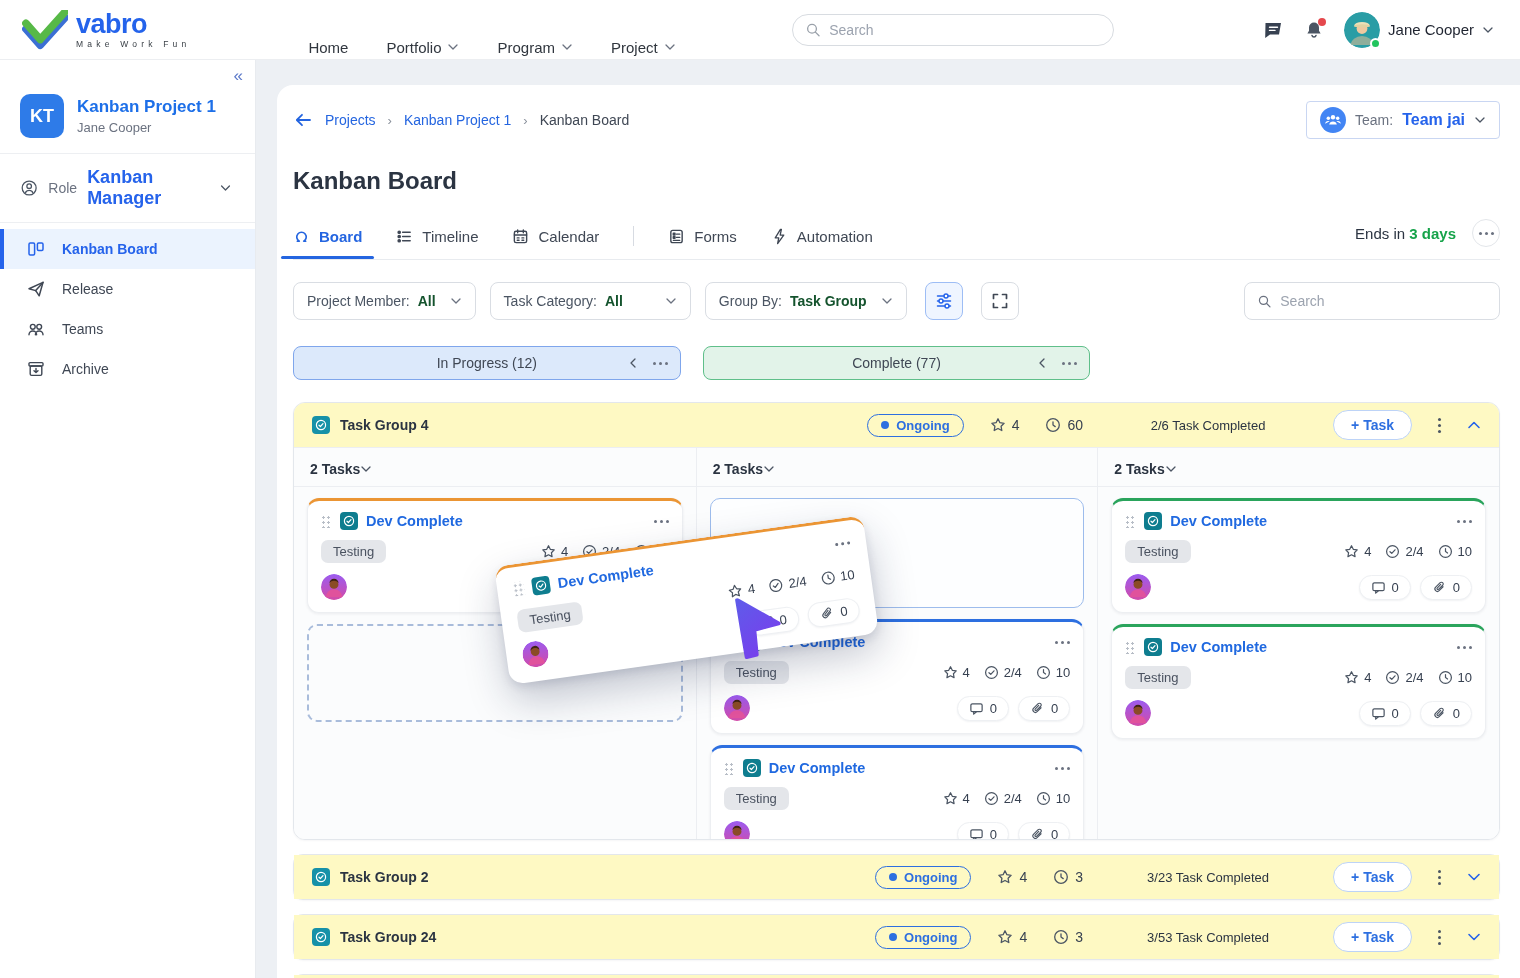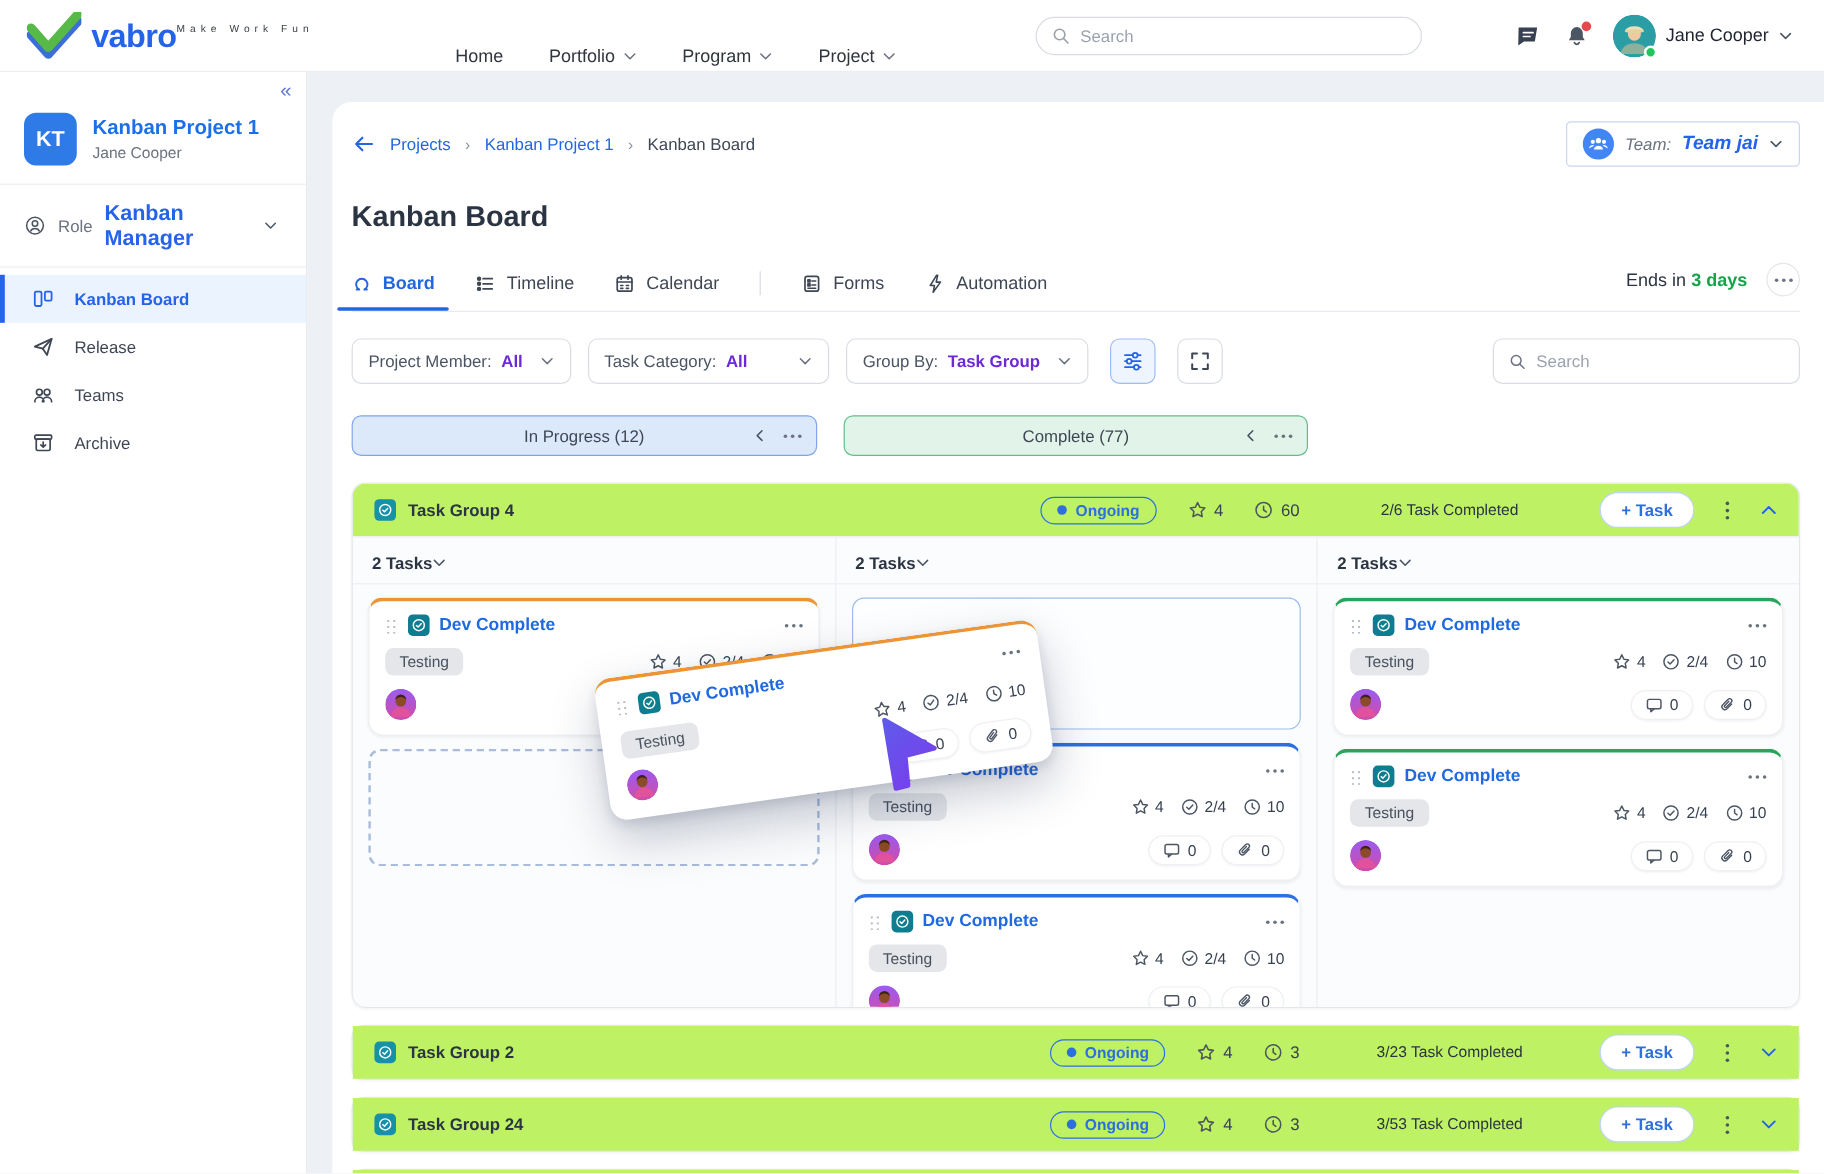--- a/index.html
+++ b/index.html
@@ -8,21 +8,21 @@
     font-family:"Liberation Sans", sans-serif;
     background:#EDF0F4; color:#2B3442; overflow:hidden; position:relative;
   }
   svg { display:block; }
   .ico { stroke:#4B5563; fill:none; stroke-width:1.5; stroke-linecap:round; stroke-linejoin:round; }
 
   
   .topbar { position:absolute; top:0; left:0; right:0; height:60px; background:#fff;
     border-bottom:1px solid #ECEEF1; display:flex; align-items:center; z-index:30; }
   .logo { display:flex; align-items:center; gap:8px; margin-left:22px; }
-  .logo-txtcol { display:flex; flex-direction:row; }
+  .logo-txtcol { display:flex; flex-direction:column; }
   .logo-word { display:flex; align-items:center; }
   .logo-name { font-size:27px; font-weight:800; color:#2463EB; letter-spacing:-0.5px; line-height:26px; }
   .logo-tag { font-size:8.5px; letter-spacing:4.2px; color:#3A4047; margin-top:2px; }
   .topnav { display:flex; align-items:center; gap:38px; margin-left:118px; }
   .topnav-item { display:flex; align-items:center; gap:6px; font-size:15px; color:#30363E; cursor:pointer;margin-top:35px; }
   .tb-search { margin-left:116px; width:322px; height:32px; border:1px solid #D8DCE1; border-radius:16px;
     display:flex; align-items:center; padding:0 12px; gap:8px; background:#fff; }
   .tb-search input { border:none; outline:none; font-size:14px; color:#374151; width:100%;
     font-family:"Liberation Sans", sans-serif; }
   .tb-search input::placeholder { color:#9CA3AF; }
@@ -59,21 +59,21 @@
   .main { position:absolute; top:60px; left:256px; right:0; bottom:0; }
   .panel { position:absolute; top:25px; left:21px; right:0; bottom:0; background:#fff;
     border-radius:16px 0 0 0; padding:0 20px 0 16px; overflow:hidden; }
 
   .crumb-row { display:flex; align-items:center; margin-top:16px; }
   .crumbs { display:flex; align-items:center; gap:12px; font-size:14px; }
   .crumb-link { color:#2465E0; cursor:pointer; }
   .crumb-sep { color:#8A919C; font-size:13px; }
   .crumb-cur { color:#3F4754; }
   .team-pill { margin-left:auto; display:flex; align-items:center; gap:9px; border:1px solid #C9D6F2;
-    border-radius:4px; padding:5px 13px; cursor:pointer; background:#fff;font-style:italic; }
+    border-radius:4px; padding:5px 13px; cursor:pointer; background:#fff; }
   .team-ico { width:26px; height:26px; border-radius:50%; background:#4285F4; display:flex; align-items:center; justify-content:center; }
   .team-label { font-size:14px; color:#6B7280; }
   .team-value { font-size:16px; color:#2563EB; font-weight:700; }
 
   .page-title { font-size:24px; font-weight:700; color:#2B3442; margin-top:28px; }
 
   .tabs-row { display:flex; align-items:flex-end; margin-top:24px; border-bottom:1px solid #E8EBEF; }
   .tabs { display:flex; align-items:center; gap:34px; }
   .tab { position:relative; display:flex; align-items:center; gap:9px; font-size:15px; color:#3F4754;
     padding-bottom:13px; cursor:pointer; }
@@ -93,21 +93,21 @@
   .dots-h { display:flex; gap:3px; }
   .dots-h i { width:3px; height:3px; border-radius:50%; background:#6B7280; }
   .dots-v { display:flex; flex-direction:column; gap:3px; }
   .dots-v i { width:3px; height:3px; border-radius:50%; background:#4B5563; }
 
   
   .filter-row { display:flex; align-items:center; margin-top:22px; gap:14px; }
   .f-select { height:38px; border:1px solid #D9DDE3; border-radius:8px; background:#fff; display:flex;
     align-items:center; gap:8px; padding:0 13px; font-size:14px; cursor:pointer; }
   .f-label { color:#4B5563; }
-  .f-value { color:#6d28d9; font-weight:600; }
+  .f-value { color:#14532d; font-weight:600; }
   .f-caret { margin-left:6px; }
   .f-sq { width:38px; height:38px; border-radius:8px; display:flex; align-items:center; justify-content:center;
     border:1px solid #D9DDE3; background:#fff; cursor:pointer; margin-left:4px; }
   .f-sq.blue { border-color:#9DBDF5; background:#EFF5FF; }
   .board-search { margin-left:auto; width:256px; height:38px; border:1px solid #D9DDE3; border-radius:8px;
     display:flex; align-items:center; gap:8px; padding:0 12px; background:#fff; }
   .board-search input { border:none; outline:none; width:100%; font-size:14px; color:#374151;
     font-family:"Liberation Sans", sans-serif; }
   .board-search input::placeholder { color:#9CA3AF; }
 
@@ -116,21 +116,21 @@
   .col-head { height:34px; border-radius:8px; display:flex; align-items:center; position:relative;
     justify-content:center; font-size:14px; color:#3F4754; border:1px solid; }
   .col-head.todo { background:#FBF1E0; border-color:#EDB568; }
   .col-head.inprog { background:#DCE9FB; border-color:#7FA6EC; }
   .col-head.done { background:#E2F3E9; border-color:#5FBF8A; }
   .col-head .ctrl { position:absolute; right:12px; display:flex; align-items:center; gap:14px; }
 
   
   .tgroup { margin-top:22px; border:1px solid #E3E7EC; border-radius:12px; background:#fff;
     box-shadow:0 1px 2px rgba(20,30,50,.04); overflow:hidden; }
-  .tg-header { height:44px; display:flex; align-items:center; padding:0 18px; background:#bef264; }
+  .tg-header { height:44px; display:flex; align-items:center; padding:0 18px; background:#fef9c3; }
   .tg-left { display:flex; align-items:center; gap:10px; flex:1; }
   .tg-ico { width:18px; height:18px; border-radius:4px; background:#1691A8; display:flex; align-items:center; justify-content:center; }
   .tg-name { font-size:14px; font-weight:700; color:#2B3442; }
   .tg-right { display:flex; align-items:center; gap:26px; }
   .pill-status { display:flex; align-items:center; gap:7px; border:1px solid #2D6FE0; border-radius:999px;
     padding:3px 13px; color:#2D6FE0; font-size:13px; font-weight:600; cursor:pointer; }
   .pill-status i { width:8px; height:8px; border-radius:50%; background:#2D6FE0; }
   .stat { display:flex; align-items:center; gap:6px; font-size:14px; color:#374151; }
   .tg-progress { width:178px; text-align:center; margin:0 10px; }
   .tg-progress .lbl { font-size:13px; color:#2B3442; }

